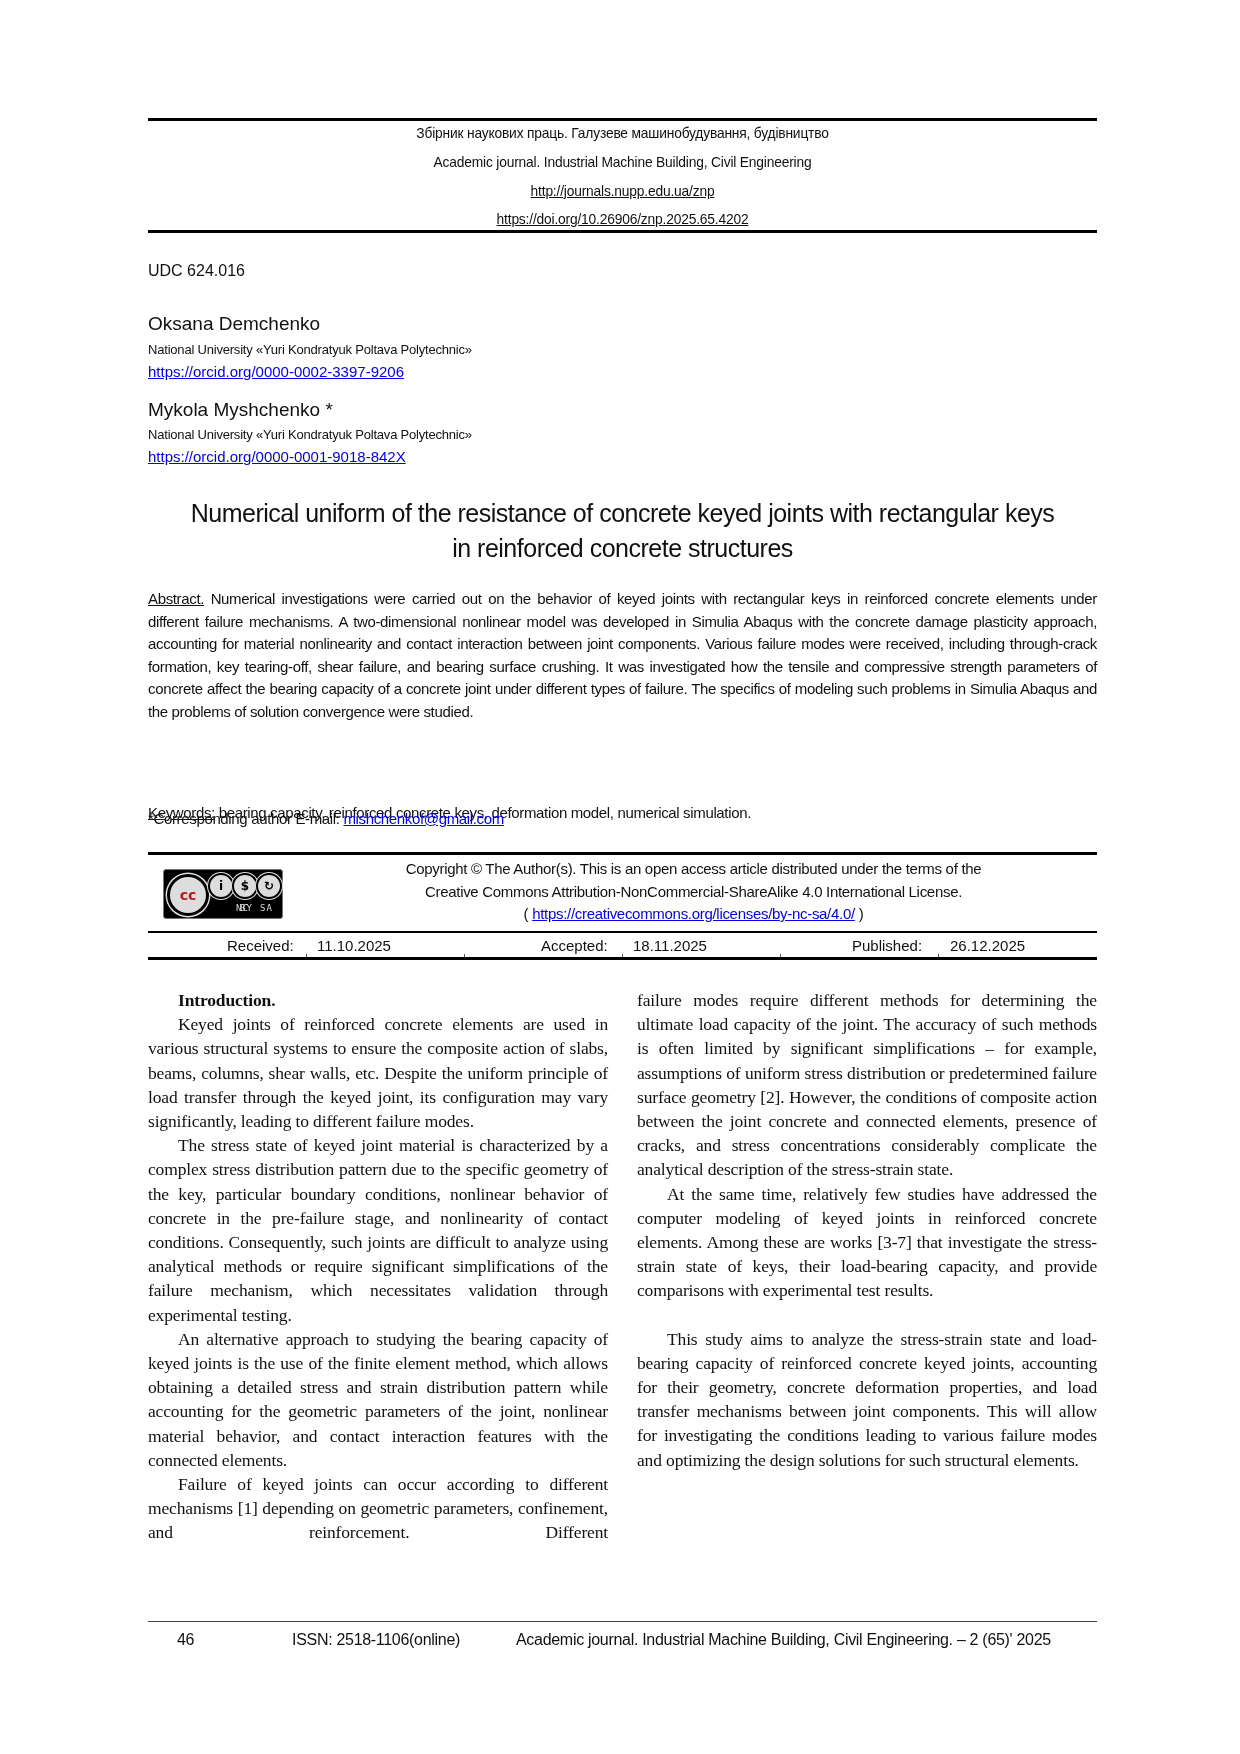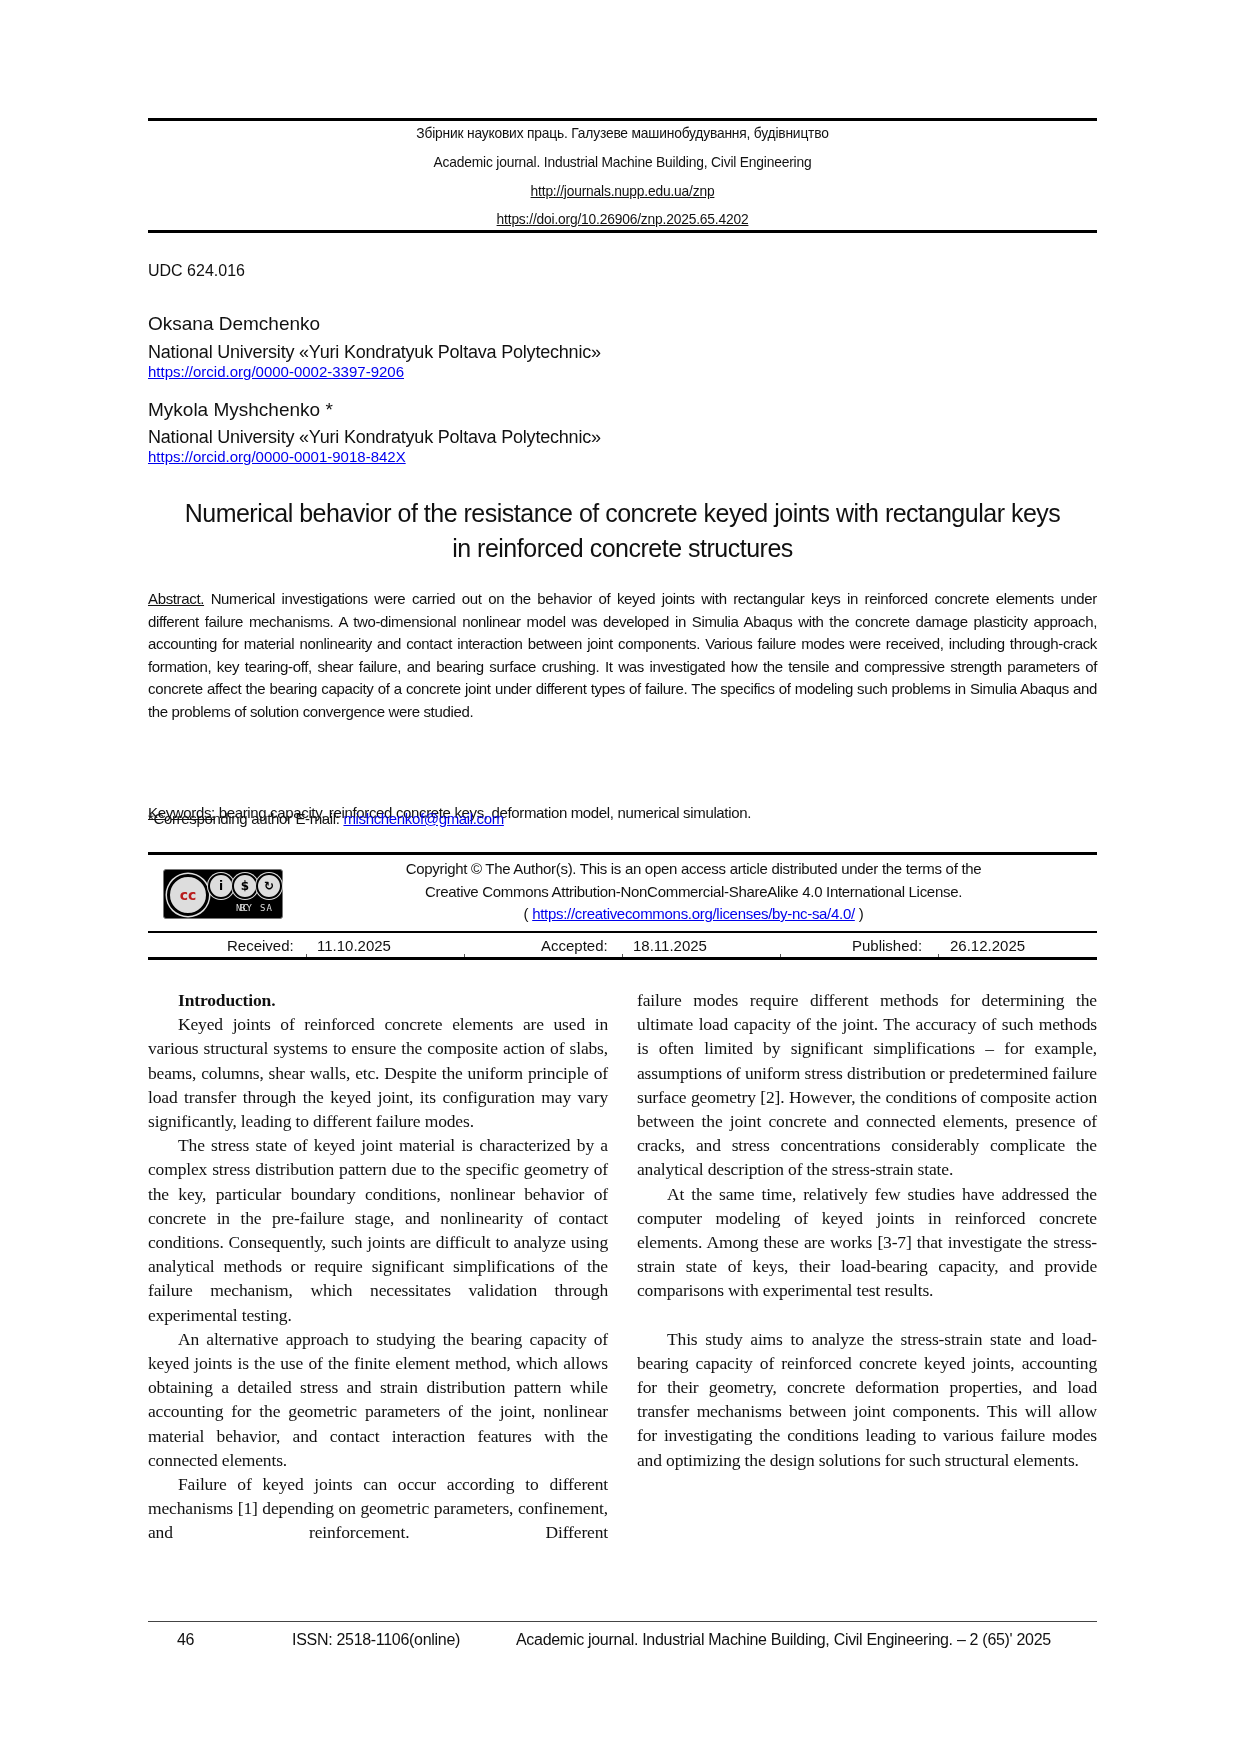--- a/index.html
+++ b/index.html
@@ -8,21 +8,21 @@
   .serif { font-family: "Liberation Serif", serif; }
   .abs { position: absolute; }
   .rule { position: absolute; left: 148px; width: 949px; background: #000; }
   a { color: #0000ee; text-decoration: underline; }
 
   .hdr-line { position: absolute; left: 148px; width: 949px; text-align: center; font-size: 15px; transform: scaleX(0.92); transform-origin: center; letter-spacing: -0.2px; }
   .hdr-line.ul span { text-decoration: underline; }
 
   .udc { left: 148px; top: 262px; font-size: 16px; }
   .author { left: 148px; font-size: 19px; }
-  .affil { left: 148px; font-size: 18px; letter-spacing: -0.2px; }
+  .affil { left: 148px; font-size: 13px; letter-spacing: -0.2px; }
   .orcid { left: 148px; font-size: 15px; }
 
   .title { left: 148px; width: 949px; text-align: center; font-size: 25px; line-height: 35px; letter-spacing: -0.5px; }
 
   .abstract { left: 148px; width: 949px; font-size: 15px; line-height: 22.6px; text-align: justify; letter-spacing: -0.35px; }
   .abstract .lead { text-decoration: underline; }
   .keywords { left: 148px; width: 949px; font-size: 15px; letter-spacing: -0.35px; }
   .keywords .lead { text-decoration: underline; }
   .email { left: 148px; font-size: 15px; letter-spacing: -0.35px; }
 
@@ -60,21 +60,21 @@
 
 <div class="abs sans author" style="top:313px;">Oksana Demchenko</div>
 <div class="abs sans affil" style="top:342px;">National University «Yuri Kondratyuk Poltava Polytechnic»</div>
 <a class="abs sans orcid" style="top:363px;">https://orcid.org/0000-0002-3397-9206</a>
 
 <div class="abs sans author" style="top:399px;">Mykola Myshchenko *</div>
 <div class="abs sans affil" style="top:427px;">National University «Yuri Kondratyuk Poltava Polytechnic»</div>
 <a class="abs sans orcid" style="top:448px;">https://orcid.org/0000-0001-9018-842X</a>
 
 <div class="abs sans title" style="top:496px;">
-  <div>Numerical behavior of the resistance of concrete keyed joints with rectangular keys</div>
+  <div>Numerical uniform of the resistance of concrete keyed joints with rectangular keys</div>
   <div>in reinforced concrete structures</div>
 </div>
 
 <div class="abs sans abstract" style="top:588px;">
   <span class="lead">Abstract.</span><span> Numerical investigations were carried out on the behavior of keyed joints with rectangular keys in reinforced concrete elements under different failure mechanisms. A two-dimensional nonlinear model was developed in Simulia Abaqus with the concrete damage plasticity approach, accounting for material nonlinearity and contact interaction between joint components. Various failure modes were received, including through-crack formation, key tearing-off, shear failure, and bearing surface crushing. It was investigated how the tensile and compressive strength parameters of concrete affect the bearing capacity of a concrete joint under different types of failure. The specifics of modeling such problems in Simulia Abaqus and the problems of solution convergence were studied.</span>
 </div>
 
 <div class="abs sans keywords" style="top:804px;">
   <span class="lead">Keywords:</span><span> bearing capacity, reinforced concrete keys, deformation model, numerical simulation.</span>
 </div>

